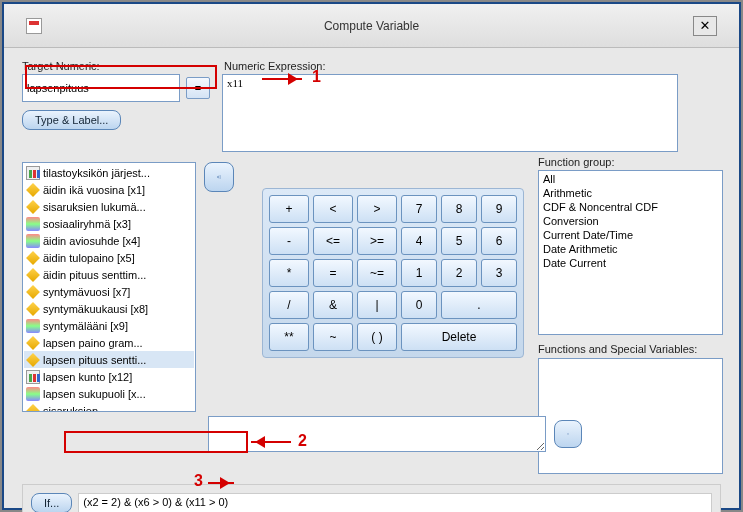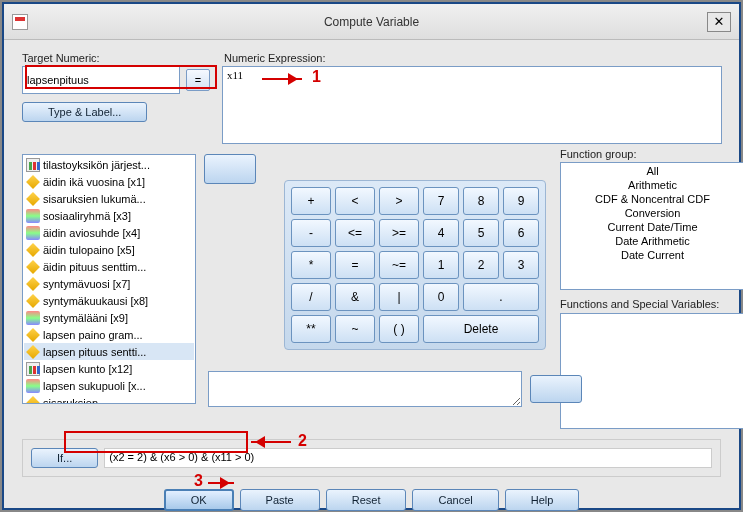--- a/index.html
+++ b/index.html
@@ -1,50 +1,50 @@
 <!DOCTYPE html>
 <html><head>
 <meta charset="utf-8">
 <style>
   * { box-sizing: border-box; font-family: Tahoma, Arial, sans-serif; font-size: 11px; }
   body { margin: 0; background: #888; display:flex; justify-content:center; align-items:center; height:512px; }
   .window { width: 739px; height: 508px; background: #e8e8e8; border: 2px solid #1a4886; position: relative; }
-  .titlebar { height: 36px; background: linear-gradient(#f0f0f0,#dedede); border-bottom:1px solid #bbb; display:flex; align-items:center; padding:0 8px; }
+  .titlebar { height: 44px; background: linear-gradient(#f0f0f0,#dedede); border-bottom:1px solid #bbb; display:flex; align-items:center; padding:0 22px; }
   .titlebar .icon { width:16px; height:16px; background:#fff; border:1px solid #999; margin-right:8px; position:relative; }
   .titlebar .icon:before { content:""; position:absolute; left:2px; top:2px; width:10px; height:4px; background:#d33; }
   .titlebar .title { flex:1; text-align:center; color:#333; font-size:12px; }
   .close-btn { width:24px; height:20px; background:#e8e8e8; border:1px solid #888; text-align:center; line-height:18px; font-size:13px; cursor:pointer; }
   .content { padding: 12px 18px 10px 18px; }
   .row { display:flex; align-items:flex-start; }
   .label { color:#222; margin-bottom:2px; display:block; }
   .input-text { background:#fff; border:1px solid #7a9cc6; height:28px; padding:2px 4px; width:100%; }
   .target-box { width:158px; }
   .eq { width:24px; text-align:center; line-height:20px; background:linear-gradient(#f5f9ff,#d4e3f5); border:1px solid #7a9cc6; border-radius:2px; margin:0 6px; }
-  .btn { background:linear-gradient(#eaf3fd,#bcd5ef); border:1px solid #5b86b8; border-radius:3px; padding:3px 25px; cursor:pointer; color:#123; }
+  .btn { background:linear-gradient(#eaf3fd,#bcd5ef); border:1px solid #5b86b8; border-radius:8px; padding:3px 12px; cursor:pointer; color:#123; }
   .type-label-btn { margin-top:8px; }
   .varlist { width:174px; height:250px; background:#fff; border:1px solid #7a9cc6; overflow:auto; margin-top:6px; padding:1px; }
   .varrow { display:flex; align-items:center; height:17px; padding:0 2px; white-space:nowrap; overflow:hidden; text-overflow:ellipsis; }
   .varrow.sel { background:#d8e6f5; }
   .vicon { width:14px; height:14px; margin-right:3px; flex-shrink:0; }
   .vicon.nominal { background:linear-gradient(#f88,#8f8 50%,#88f); border-radius:2px; }
   .vicon.scale { background:linear-gradient(135deg,#ffd24a,#e6a800); transform:rotate(45deg) scale(0.7); }
   .vicon.ordinal { background:#f0f0f0; border:1px solid #999; }
   .vicon.ordinal:before { content:""; display:block; width:3px; height:8px; background:#4aa64a; margin:3px 0 0 2px; box-shadow:4px 0 0 #d33, 8px 0 0 #36c; }
   .move-btn { width:30px; height:30px; margin:6px 0 0 8px; display:flex; align-items:center; justify-content:center; }
   .move-btn svg, .up-btn svg { width:14px; height:14px; }
   .up-btn { width:28px; height:28px; display:flex; align-items:center; justify-content:center; margin-left:8px; }
   .numexp-area { flex:1; margin-left:6px; }
-  .numexp-text { width:500px; height:78px; background:#fff; border:1px solid #7a9cc6; padding:2px 4px; resize:none; font-family:Tahoma; }
+  .numexp-text { width:456px; height:78px; background:#fff; border:1px solid #7a9cc6; padding:2px 4px; resize:none; font-family:Tahoma; }
   .keypad-wrap { margin-left:28px; display:flex; }
   .keypad { background:linear-gradient(#dce9f7,#c5d8ec); border:1px solid #9cb6d4; border-radius:4px; padding:6px; display:grid; grid-template-columns: repeat(3,40px) repeat(3,36px); grid-auto-rows:28px; gap:4px; }
   .kbtn { background:linear-gradient(#f2f8ff,#cde0f4); border:1px solid #6b93bf; border-radius:3px; text-align:center; line-height:26px; cursor:pointer; font-size:12px; }
   .kbtn.wide2 { grid-column: span 2; }
   .kbtn.wide3 { grid-column: span 3; }
   .right-col { margin-left:14px; flex:1; }
-  .listbox { background:#fff; border:1px solid #7a9cc6; height:128px; width:185px; overflow-y:scroll; padding:1px;text-align:center; }
+  .listbox { background:#fff; border:1px solid #7a9cc6; height:165px; width:185px; overflow-y:scroll; padding:1px; }
   .listbox div { padding:1px 3px; }
   .funcvar-box { background:#fff; border:1px solid #7a9cc6; height:116px; width:185px; margin-top:3px; }
   .out-row { display:flex; align-items:flex-start; margin-top:6px; }
   .out-text { height:36px; flex:1; margin-left:8px; }
   .if-sec { border:1px solid #ccc; background:#e8e8e8; padding:8px; margin-top:10px; display:flex; align-items:center; }
   .if-cond { flex:1; height:20px; background:#fff; border:1px solid #ccc; margin-left:6px; padding:2px 4px; }
   .bottom-row { display:flex; justify-content:center; gap:6px; margin-top:12px; }
   .bottom-row .btn { min-width:52px; }
   
   .anno { position:absolute; pointer-events:none; }

